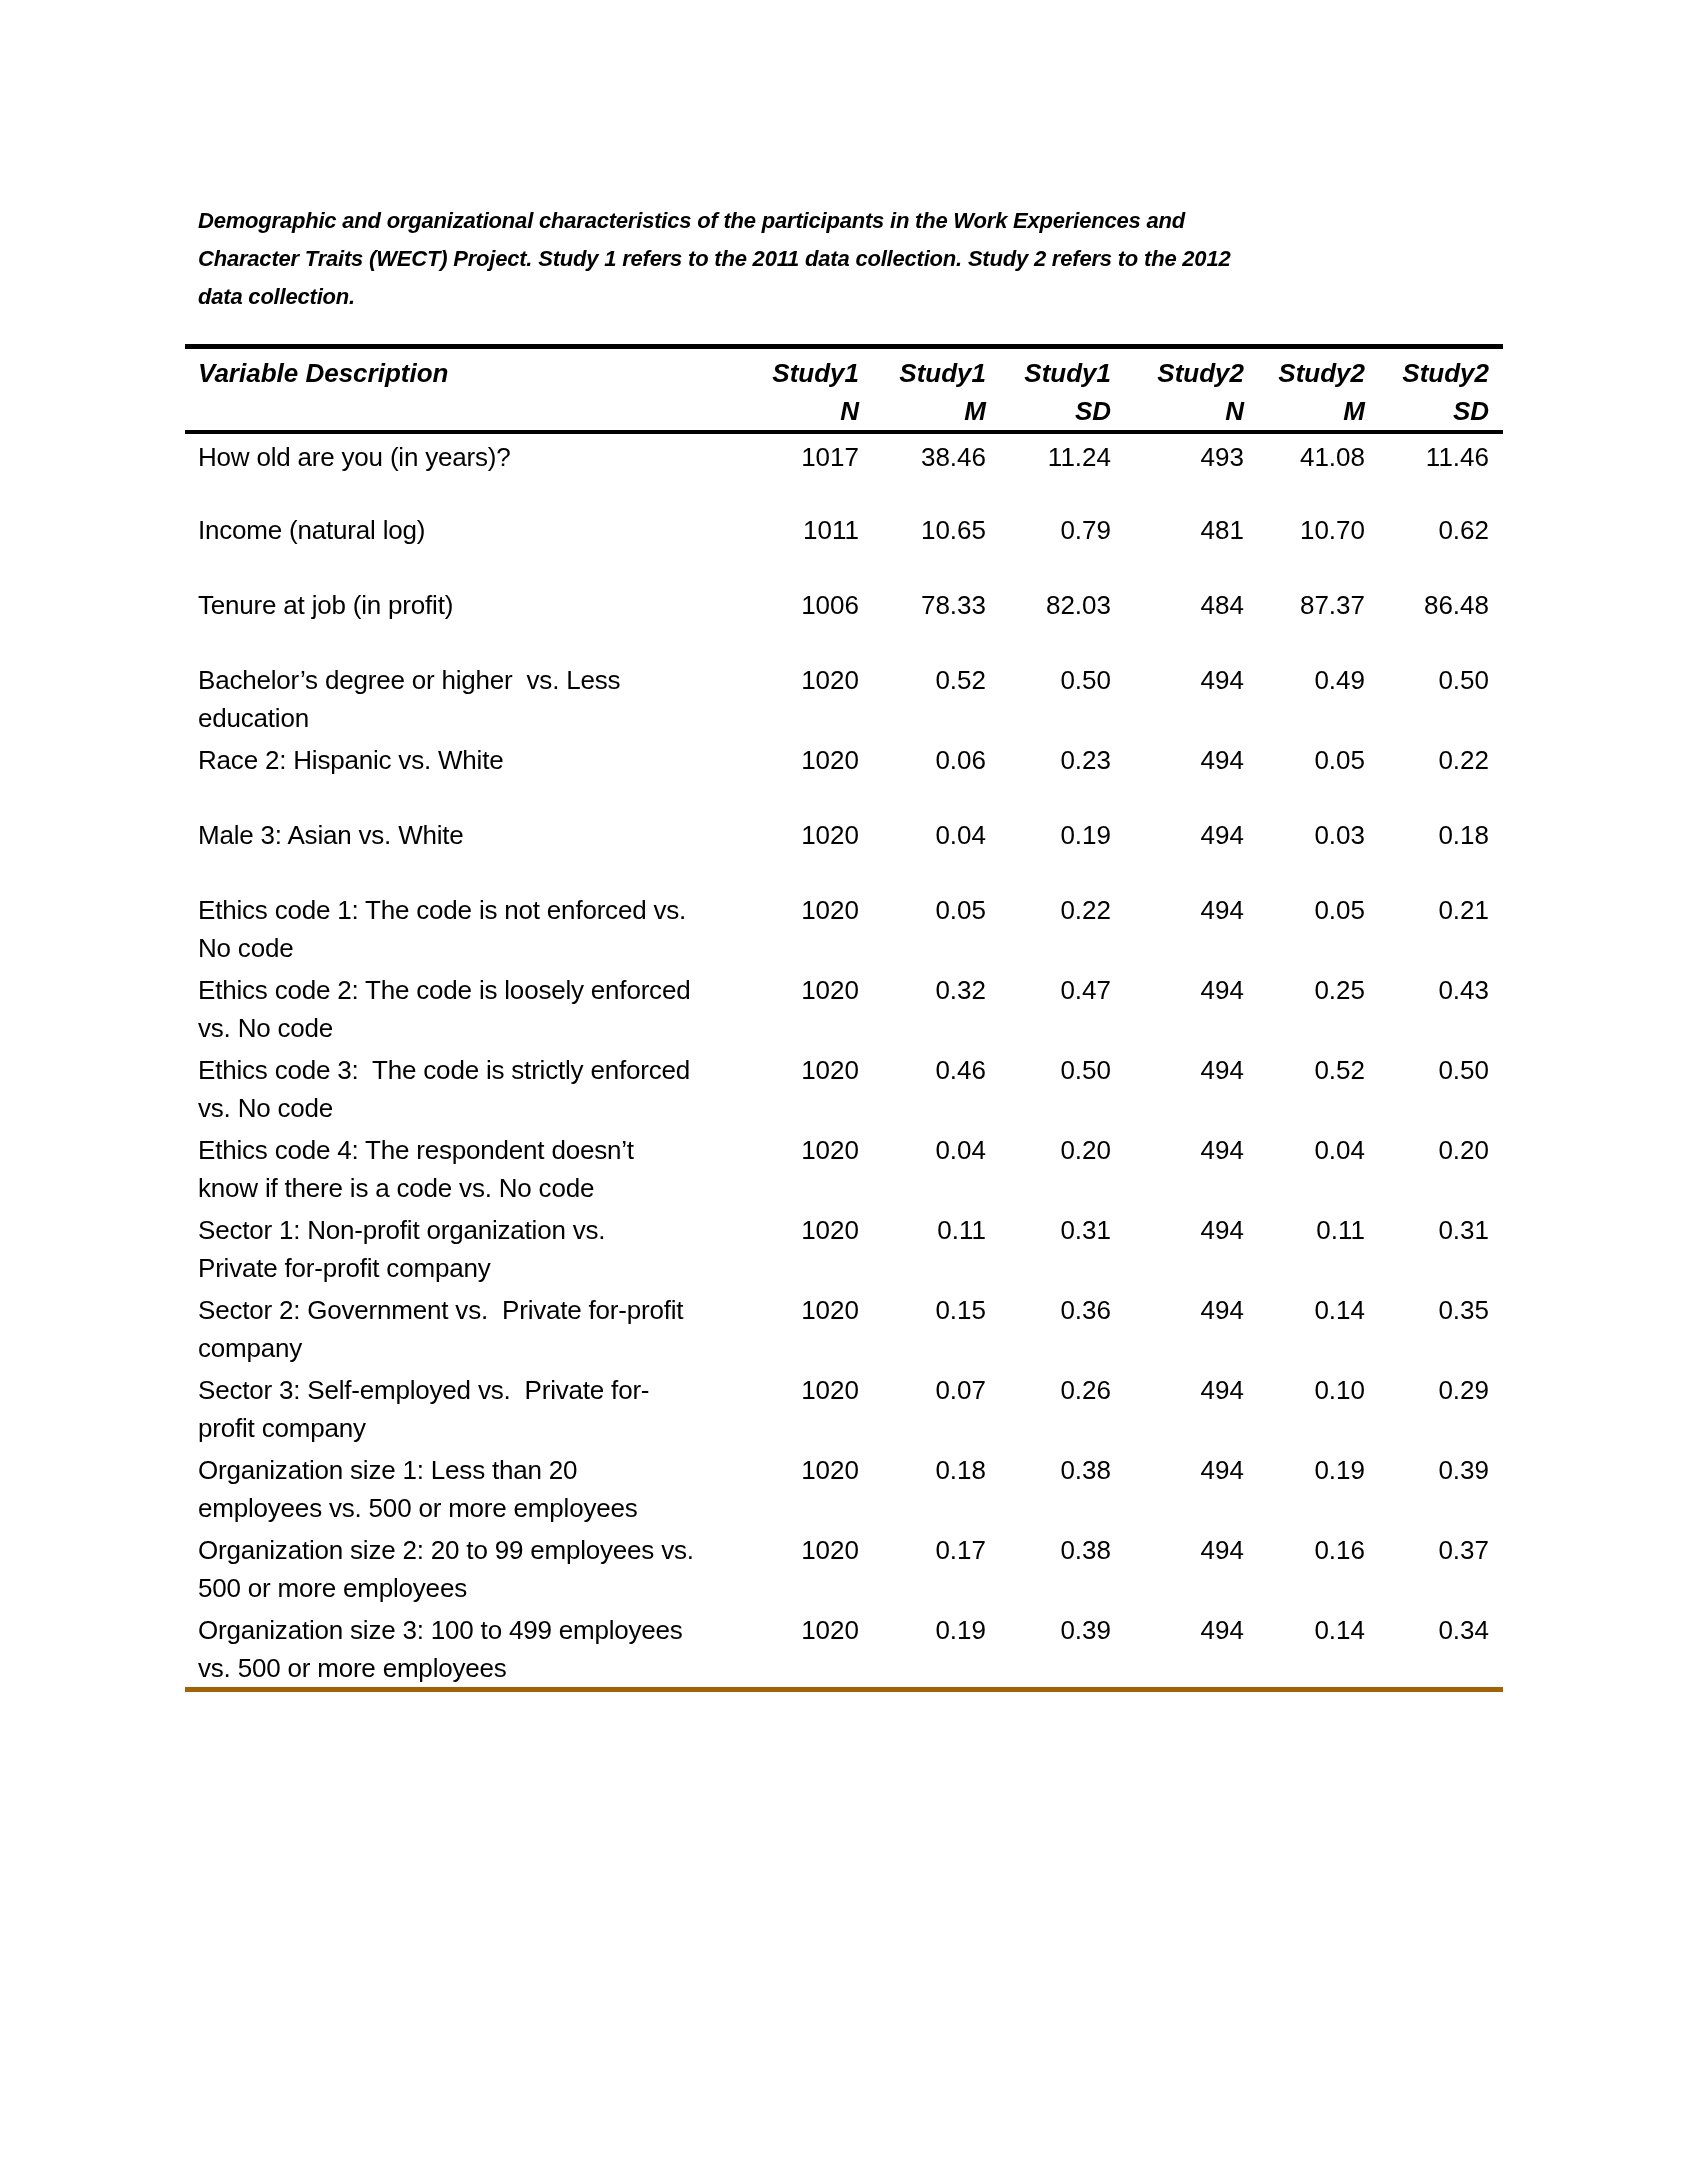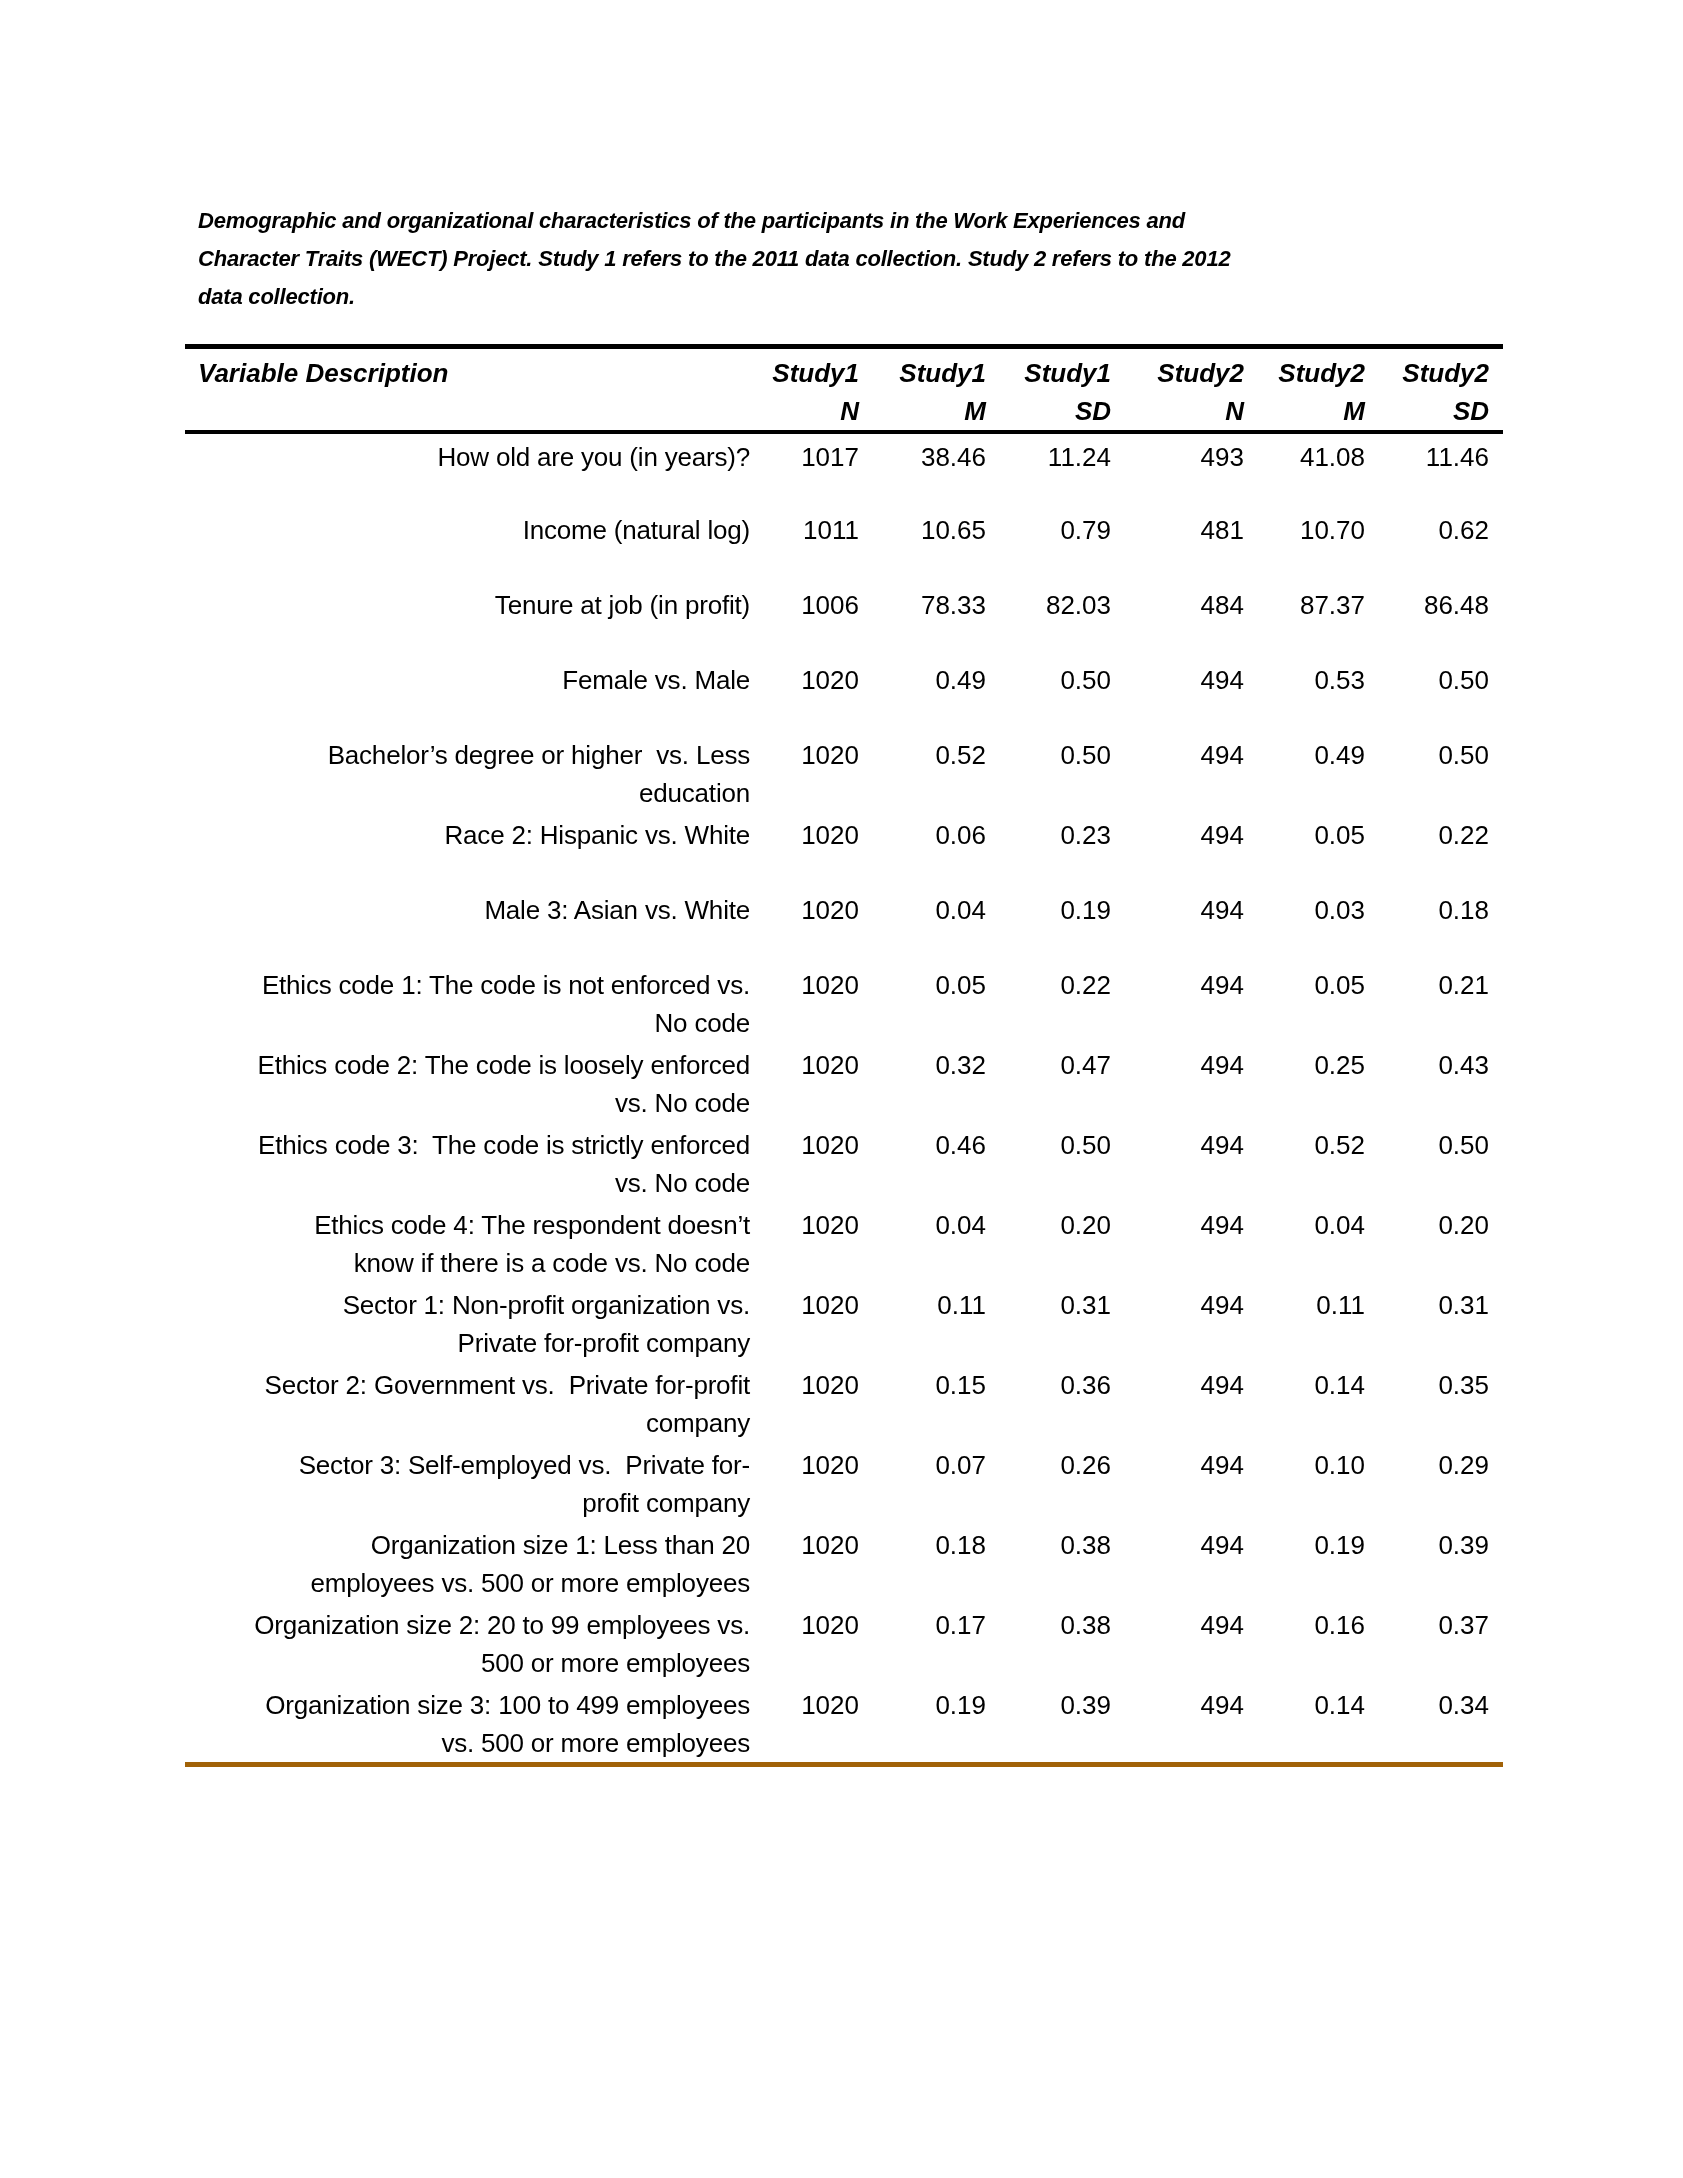--- a/index.html
+++ b/index.html
@@ -51,21 +51,20 @@
   th.label-col { text-align: left; padding-left: 13px; }
   th.num, td.num { text-align: right; }
   th.num.last, td.num.last { padding-right: 14px; }
   tbody tr { height: 75px; }
   tbody td { padding-top: 4px; line-height: 38px; }
   td.label {
     padding-left: 13px;
     white-space: pre;
     letter-spacing: -0.2px;
     overflow: visible;
-    text-align: right;
   }
 </style>
 </head>
 <body>
 
 <div class="page">
 
   <p class="caption">Demographic and organizational characteristics of the participants in the Work Experiences and
 Character Traits (WECT) Project. Study 1 refers to the 2011 data collection. Study 2 refers to the 2012
 data collection.</p>
@@ -135,29 +134,20 @@
     <tr>
       <td class="label">Tenure at job (in profit)</td>
       <td class="num">1006</td>
       <td class="num">78.33</td>
       <td class="num">82.03</td>
       <td class="num">484</td>
       <td class="num">87.37</td>
       <td class="num last">86.48</td>
     </tr>
 
-    <tr>
-      <td class="label">Female vs. Male</td>
-      <td class="num">1020</td>
-      <td class="num">0.49</td>
-      <td class="num">0.50</td>
-      <td class="num">494</td>
-      <td class="num">0.53</td>
-      <td class="num last">0.50</td>
-    </tr>
 
     <tr>
       <td class="label">Bachelor’s degree or higher  vs. Less
 education</td>
       <td class="num">1020</td>
       <td class="num">0.52</td>
       <td class="num">0.50</td>
       <td class="num">494</td>
       <td class="num">0.49</td>
       <td class="num last">0.50</td>

